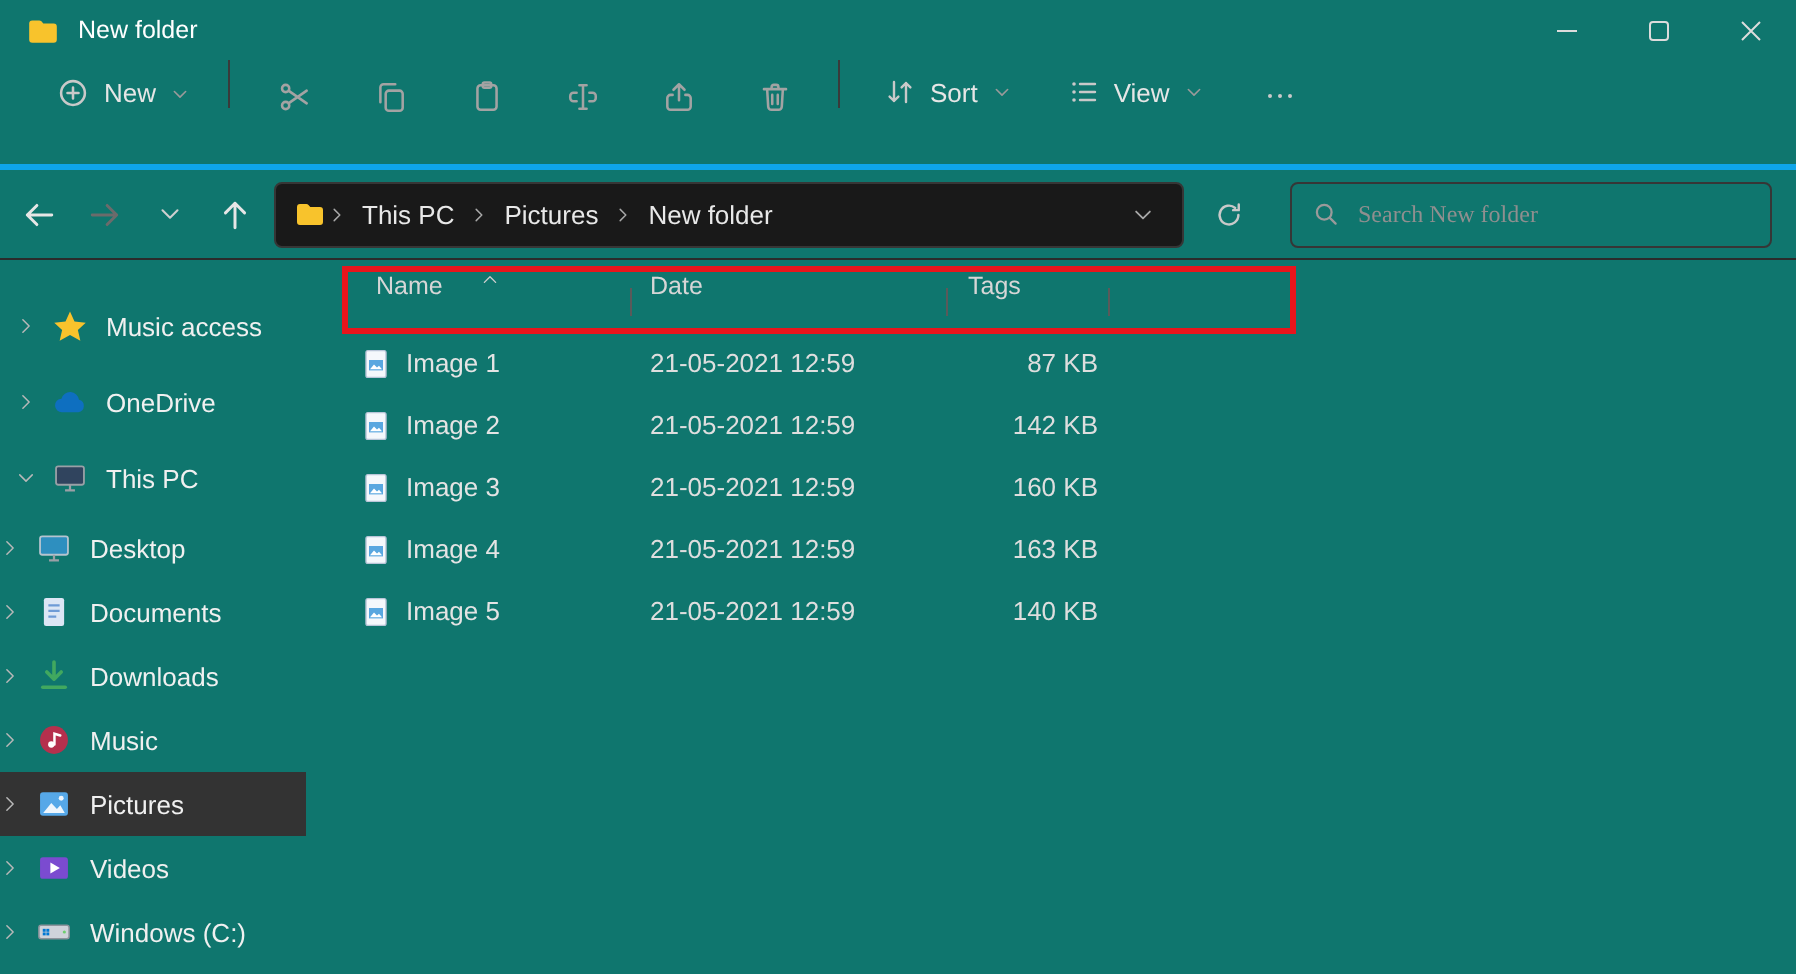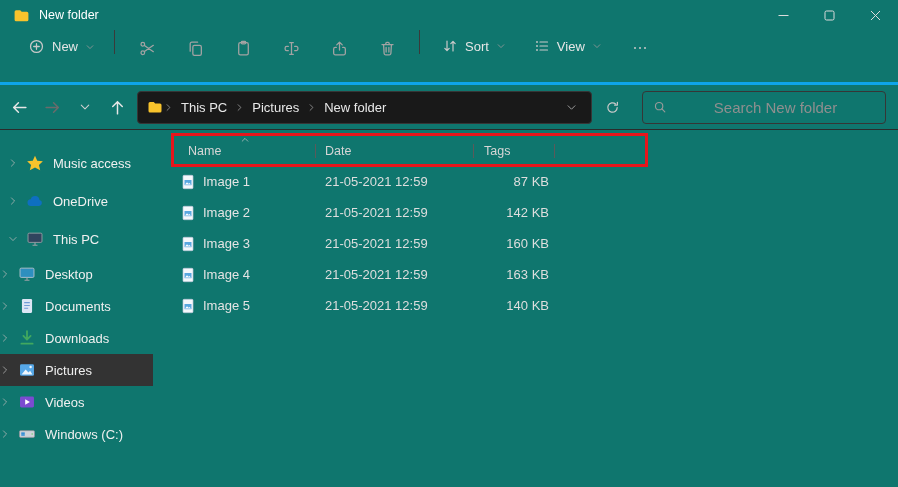--- a/index.html
+++ b/index.html
@@ -45,42 +45,42 @@
   .address .crumb { background: transparent; border: none; color: #e8e8e8; font-size: 13px; font-family: inherit; padding: 4px 7px; border-radius: 3px; cursor: default; }
   .crumb-sep { display: inline-flex; margin: 0 1px; }
   .crumb-sep svg, .addr-right svg { stroke: #a8a8a8; fill: none; stroke-width: 1.3; stroke-linecap: round; stroke-linejoin: round; }
   .addr-spacer { flex: 1; }
   .addr-right { display: flex; align-items: center; }
   .addr-right button { background: transparent; border: none; width: 28px; height: 26px; display: flex; align-items: center; justify-content: center; cursor: default; }
   .refresh-btn { background: transparent; border: none; width: 32px; height: 30px; display: flex; align-items: center; justify-content: center; margin-left: 6px; cursor: default; }
   .refresh-btn svg { stroke: #c9c9c9; fill: none; stroke-width: 1.3; stroke-linecap: round; stroke-linejoin: round; }
   .search-box { margin-left: 15px; flex: 1; height: 33px; border: 1px solid #363636; border-radius: 4px; display: flex; align-items: center; padding: 0 10px; gap: 9px; }
   .search-box svg { stroke: #9a9a9a; fill: none; stroke-width: 1.3; stroke-linecap: round; }
-  .search-box input { background: transparent; border: none; outline: none; color: #cccccc; font-size: 15px; font-family: Liberation Sans, sans-serif; flex: 1; text-align: center; }
+  .search-box input { background: transparent; border: none; outline: none; color: #cccccc; font-size: 12px; font-family: Liberation Serif, serif; flex: 1; }
   .search-box input::placeholder { color: #8f8f8f; }
 
   
   .main { flex: 1; display: flex; min-height: 0; }
 
   
   .sidebar { flex: 0 0 153px; padding-top: 14px; overflow: hidden; }
   .side-item { display: flex; align-items: center; cursor: default; }
   .side-item.lvl0 { height: 38px; padding-left: 8px; }
   .side-item.lvl1 { height: 32px; }
   .side-item.selected { background: #333333; }
   .side-chev { width: 15px; display: inline-flex; flex: 0 0 15px; }
   .side-chev svg { stroke: #b8b8b8; fill: none; stroke-width: 1.2; stroke-linecap: round; stroke-linejoin: round; }
   .side-ic { width: 18px; height: 18px; display: inline-flex; margin: 0 9px 0 3px; flex: 0 0 18px; }
   .side-label { font-size: 13px; color: #f0f0f0; white-space: nowrap; }
 
   
   .content { position: relative; flex: 1; padding: 6px 0 0 21px; }
   .grid-row { display: grid; grid-template-columns: 142px 158px 81px 90px; align-items: center; }
   .header-row { height: 30px; }
-  .hcell { position: relative; height: 30px; display: flex; align-items: center; font-size: 12.5px; color: #d6d6d6; cursor: default; }
+  .hcell { position: relative; height: 30px; display: flex; font-size: 12.5px; color: #d6d6d6; cursor: default; }
   .hcell::after { content: ""; position: absolute; right: 0; top: 8px; height: 14px; width: 1px; background: #5a5a5a; }
   .hcell.c-name { padding-left: 14px; }
   .hcell.c-date, .hcell.c-size { padding-left: 9px; }
   .hcell.c-tags { padding-left: 10px; }
   .sort-caret { position: absolute; top: 0px; left: 50%; transform: translateX(-50%); display: inline-flex; }
   .sort-caret svg { stroke: #cfcfcf; fill: none; stroke-width: 1.2; stroke-linecap: round; stroke-linejoin: round; }
   .file-row { height: 31px; color: #e4e4e4; cursor: default; }
   .fcell-name { display: flex; align-items: center; padding-left: 6px; }
   .file-ic { width: 16px; height: 16px; display: inline-flex; margin-right: 7px; flex: 0 0 16px; }
   .fcell-date { padding-left: 9px; font-size: 13px; color: #dedede; }
@@ -379,20 +379,35 @@
           </span>
         <span class="side-ic">
             <svg width="18" height="18" viewBox="0 0 16 16">
               <path d="M8 1.8v7.4M4.8 6.2L8 9.4l3.2-3.2" stroke="#41a85f" stroke-width="1.6" fill="none" stroke-linecap="round" stroke-linejoin="round"></path>
               <path d="M3 13h10" stroke="#41a85f" stroke-width="1.6" stroke-linecap="round"></path>
             </svg>
           </span>
         <span class="side-label">Downloads</span>
       </div>
 
+      <div class="side-item lvl1">
+        <span class="side-chev">
+            <svg width="10" height="10" viewBox="0 0 16 16">
+              <path d="M5.5 3l5 5-5 5"></path>
+            </svg>
+          </span>
+        <span class="side-ic">
+            <svg width="18" height="18" viewBox="0 0 16 16">
+              <circle cx="8" cy="8" r="6.2" fill="#b5304d"></circle>
+              <circle cx="6.8" cy="10" r="1.4" fill="#ffffff"></circle>
+              <path d="M8.2 10V5.2l2.6.8" stroke="#ffffff" stroke-width="1.1" fill="none" stroke-linecap="round"></path>
+            </svg>
+          </span>
+        <span class="side-label">Music</span>
+      </div>
 
       <div class="side-item lvl1 selected">
         <span class="side-chev">
             <svg width="10" height="10" viewBox="0 0 16 16">
               <path d="M5.5 3l5 5-5 5"></path>
             </svg>
           </span>
         <span class="side-ic">
             <svg width="18" height="18" viewBox="0 0 16 16">
               <rect x="1.8" y="2.8" width="12.4" height="10.4" rx="1.3" fill="#56a8e8"></rect>

